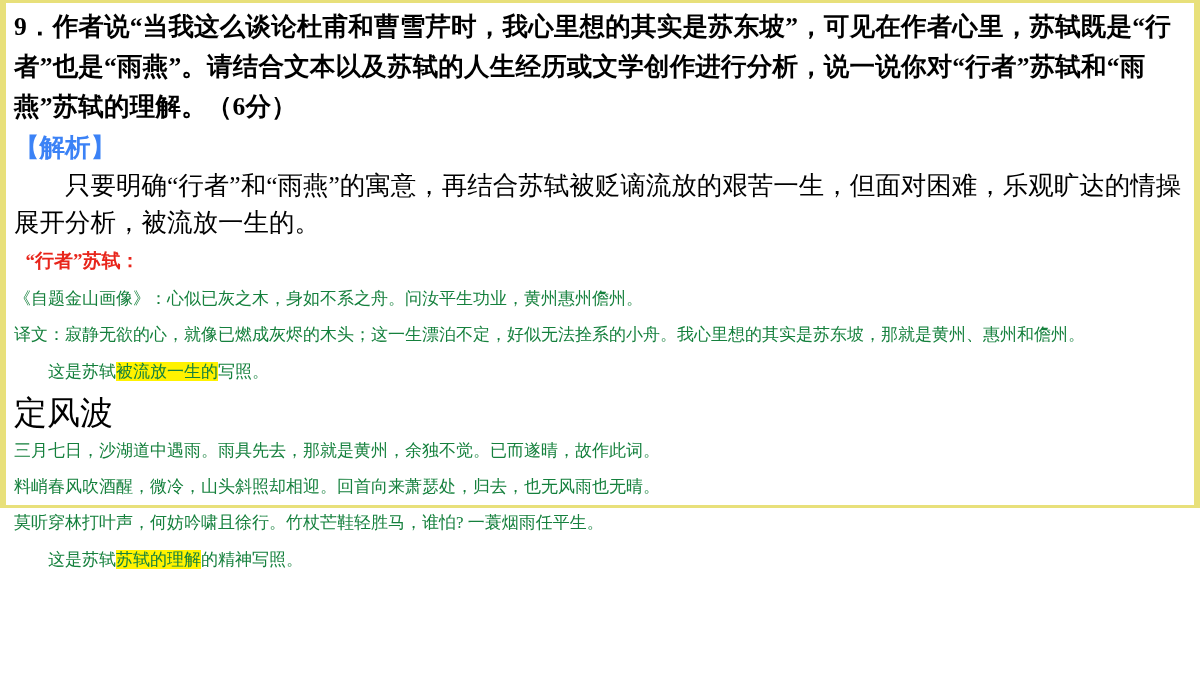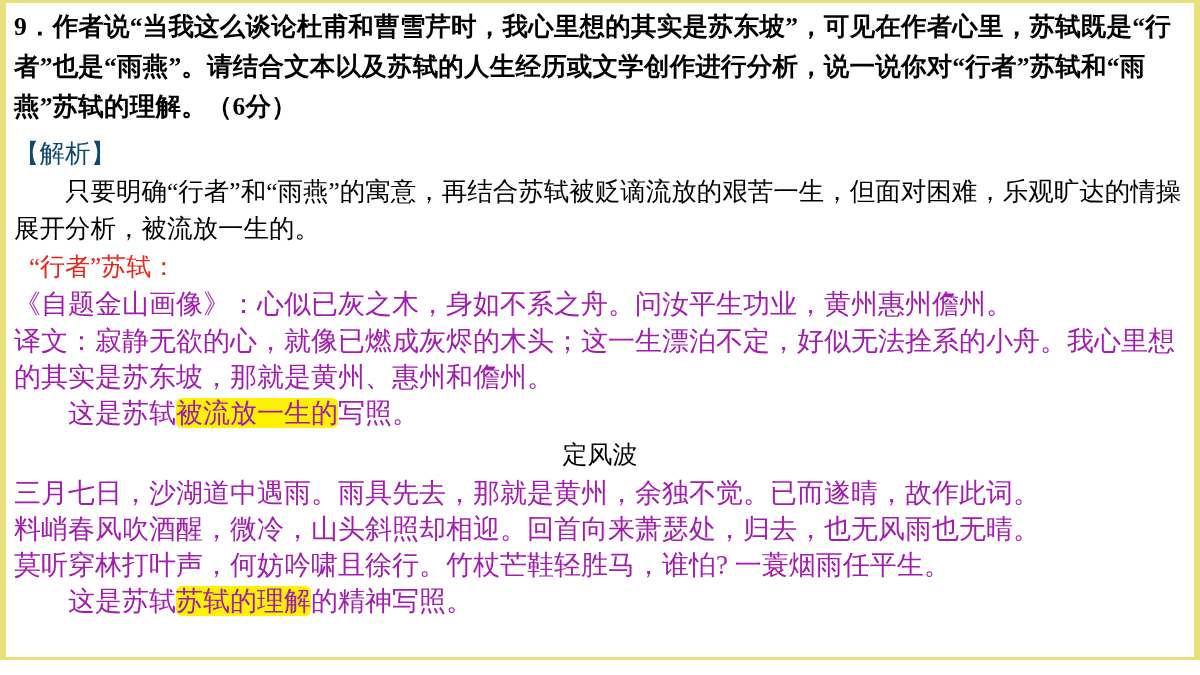--- a/index.html
+++ b/index.html
@@ -9,21 +9,21 @@
   body {
     width: 1200px;
     height: 675px;
     background: #ffffff;
     font-family: "Liberation Serif", "DejaVu Serif", serif;
     overflow: hidden;
   }
   .slide {
     position: relative;
     width: 1200px;
-    height: 660px;
+    height: 508px;
     box-sizing: border-box;
     background: #ffffff;
     border-left: 6px solid #e8e07a;
     border-right: 6px solid #e8e07a;
     border-top: 3px solid #e8e07a;
     border-bottom: 3px solid #e8e07a;
   }
   .content {
     position: absolute;
     left: 8px;
@@ -37,55 +37,53 @@
     color: #000000;
     font-weight: bold;
     letter-spacing: 0.2px;
   }
   .q-block .qnum {
     font-family: "Liberation Serif", serif;
   }
   .label-analysis {
     font-size: 25.5px;
     line-height: 38px;
-    font-weight: normal;
-    color: #0c4a6e;
-    margin-top: 8px;
+    font-weight: bold;
+    color: #3b82f6;
+    margin-top: 2px;
   }
   .para {
     font-size: 25.5px;
     line-height: 37px;
     color: #000000;
     text-indent: 2em;
   }
   .red-head {
-    font-size: 25px;
+    font-size: 19px;
     line-height: 38px;
     color: #e8251b;
-    font-weight: normal;
+    font-weight: bold;
     text-indent: 0.6em;
   }
   .red-head .colon {
     color: #e8251b;
   }
   .plain {
-    font-size: 27px;
+    font-size: 17px;
     line-height: 37px;
-    color: #a21caf;
+    color: #15803d;
   }
   .poem-title {
-    font-size: 25px;
+    font-size: 33px;
     line-height: 40px;
     color: #000000;
-    text-align: center;
     font-weight: normal;
   }
   .hl {
     background: #fff200;
-    border-radius: 6px;
   }
   .tight {
     line-height: 36px;
   }
   .indent2 {
     text-indent: 2em;
   }
   .spacer-sm { height: 3px; }
   .spacer-xs { height: 1px; }
 </style>

